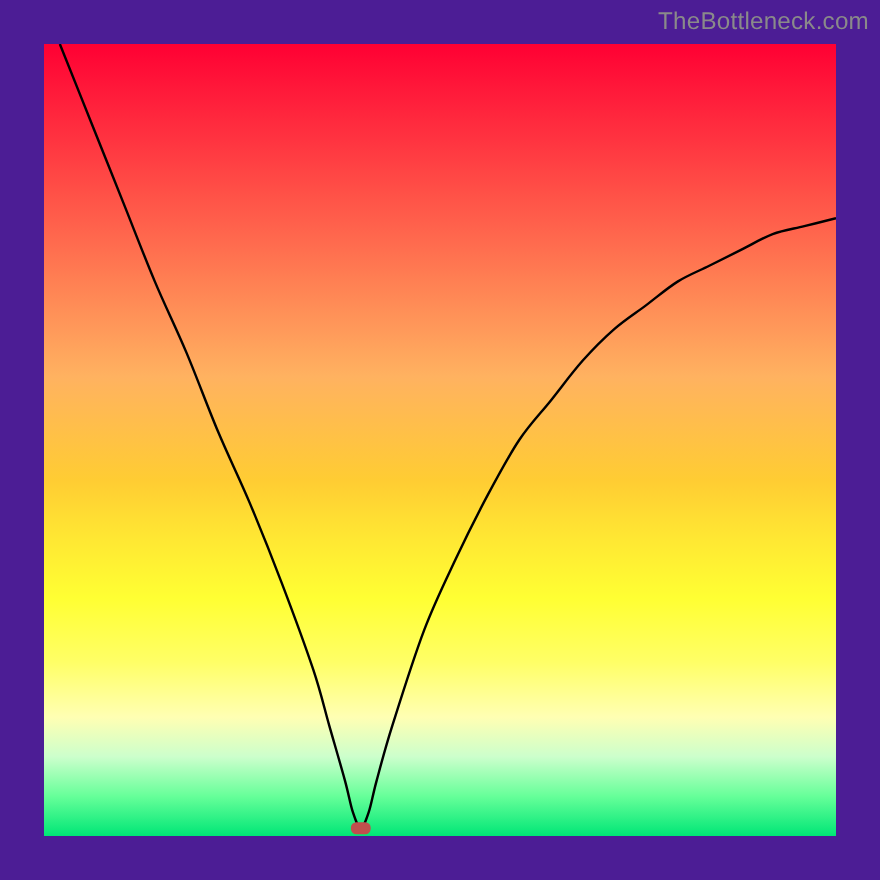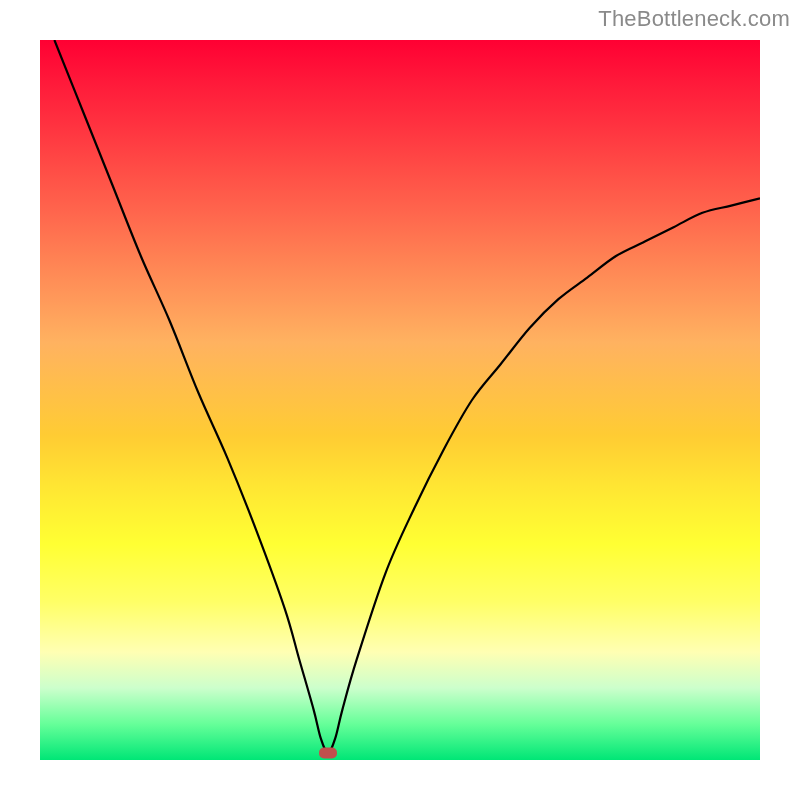--- a/index.html
+++ b/index.html
@@ -8,21 +8,21 @@
     width: 800px;
     height: 800px;
     overflow: hidden;
     background: #000;
     font-family: Arial, Helvetica, sans-serif;
   }
   .frame {
     position: relative;
     width: 800px;
     height: 800px;
-    background: #ffffff;
+    background: #4c1d95;
   }
   .plot-area {
     position: absolute;
     left: 40px;
     top: 40px;
     width: 720px;
     height: 720px;
     
     background: linear-gradient(to bottom,
       #ff0033 0%,

